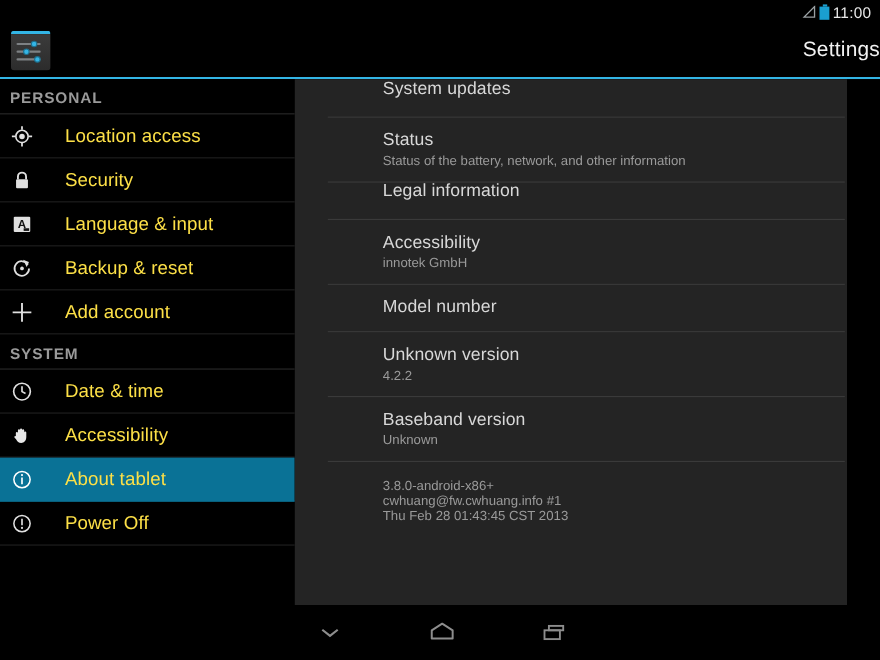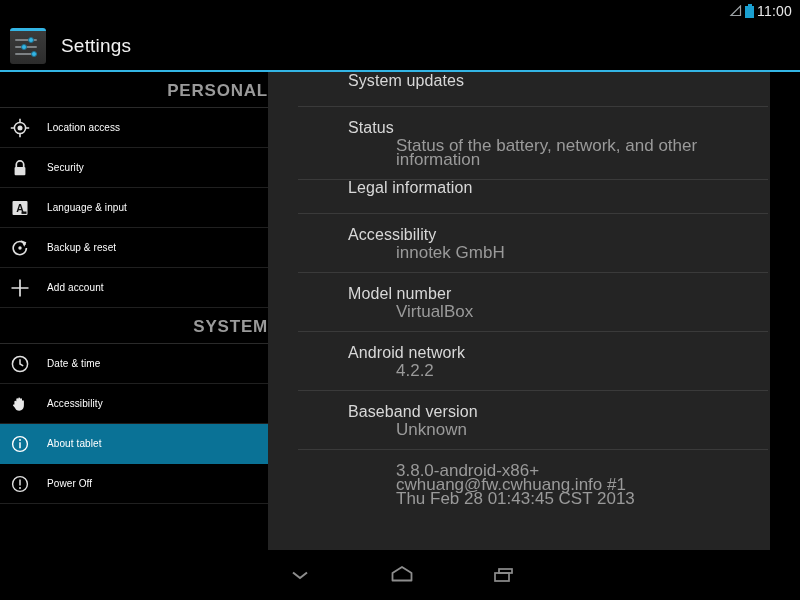--- a/index.html
+++ b/index.html
@@ -26,21 +26,21 @@
   .sb-batt .body {
     position:absolute; top:2px; left:0; width:9px; height:12px; background:#1a9fd0;
   }
   .sb-time {
     color:#e8e8e8; font-size:14px; letter-spacing:0.2px; line-height:22px;
   }
 
   
   .actionbar {
     position:absolute; top:22px; left:0; width:800px; height:48px;
-    background:#000; display:flex; align-items:center; padding-left:10px;
+    background:#000; display:flex; align-items:center; padding-left:10px;justify-content:space-between;
   }
   .app-icon {
     width:36px; height:36px; border-radius:3px;
     background:linear-gradient(#3b3b3b,#2c2c2c);
     border-top:3px solid #33b5e5;
     position:relative; flex:0 0 auto;
   }
   .app-icon .sl { position:absolute; left:5px; height:2px; background:#7d8184; border-radius:1px; }
   .app-icon .knob { position:absolute; width:6px; height:6px; border-radius:50%; background:#33b5e5; border:1px solid #1e6e8c; }
   .app-icon .r1 { top:8px;  width:22px; }
@@ -60,52 +60,52 @@
   .bodyarea {
     position:absolute; top:72px; left:0; width:800px; height:478px; background:#000;
   }
 
   
   .sidebar {
     position:absolute; top:0; left:0; width:268px; height:478px;
     background:#000; overflow:hidden;
   }
   .sec-header {
-    color:#9a9a9a; font-size:17px; font-weight:bold; letter-spacing:0.8px;
-    padding:9px 0 6px 9px; border-bottom:1px solid #2a2a2a;text-align:right;
+    color:#9a9a9a; font-size:14px; font-weight:bold; letter-spacing:0.8px;
+    padding:9px 0 6px 9px; border-bottom:1px solid #2a2a2a;
   }
   .nav-item {
     height:40px; display:flex; align-items:center;
     border-bottom:1px solid #202020; padding-left:9px;
   }
   .nav-item.selected { background:#0a7296; border-bottom-color:#0a7296; }
   .nav-ico {
     width:22px; height:22px; flex:0 0 auto; display:flex;
     align-items:center; justify-content:center; color:#e0e0e0;
   }
   .nav-ico svg { display:block; }
   .nav-label {
-    color:#ffffff; font-size:10px; margin-left:16px; letter-spacing:0.1px;
+    color:#fde047; font-size:17px; margin-left:28px; letter-spacing:0.1px;
   }
 
   
   .panel {
     position:absolute; top:0; left:268px; width:502px; height:478px;
     background:#242424; overflow:hidden;
   }
   .row { padding:0 32px 0 80px; position:relative; }
   .row + .row::before {
     content:""; position:absolute; top:0; left:30px; right:2px;
     height:1px; background:#3a3a3a;
   }
   .row-title {
     color:#d8d8d8; font-size:16px; letter-spacing:0.1px;
   }
   .row-sub {
-    color:#9a9a9a; font-size:17px; line-height:14px; margin-top:2px;margin-left:48px;
+    color:#9a9a9a; font-size:12px; line-height:14px; margin-top:2px;
   }
   .row.t1 { padding-top:0; padding-bottom:16px; }
   .row.t2 { padding-top:13px; padding-bottom:12px; }
   .row.t3 { padding-top:13px; padding-bottom:9px; }
 
   
   .navbar {
     position:absolute; top:550px; left:0; width:800px; height:50px;
     background:#000; display:flex; align-items:center;
   }
@@ -269,25 +269,24 @@
         <div class="row-title">Legal information</div>
       </div>
 
       <div class="row t2">
         <div class="row-title">Accessibility</div>
         <div class="row-sub">innotek GmbH</div>
       </div>
 
       <div class="row t2">
         <div class="row-title">Model number</div>
-        <div class="row-sub">VirtualBox</div>
-      </div>
-
-      <div class="row t2">
-        <div class="row-title">Android network</div>
+      </div>
+
+      <div class="row t2">
+        <div class="row-title">Unknown version</div>
         <div class="row-sub">4.2.2</div>
       </div>
 
       <div class="row t2">
         <div class="row-title">Baseband version</div>
         <div class="row-sub">Unknown</div>
       </div>
 
       <div class="row t3">
         <div class="row-sub" style="white-space:pre-line">3.8.0-android-x86+

